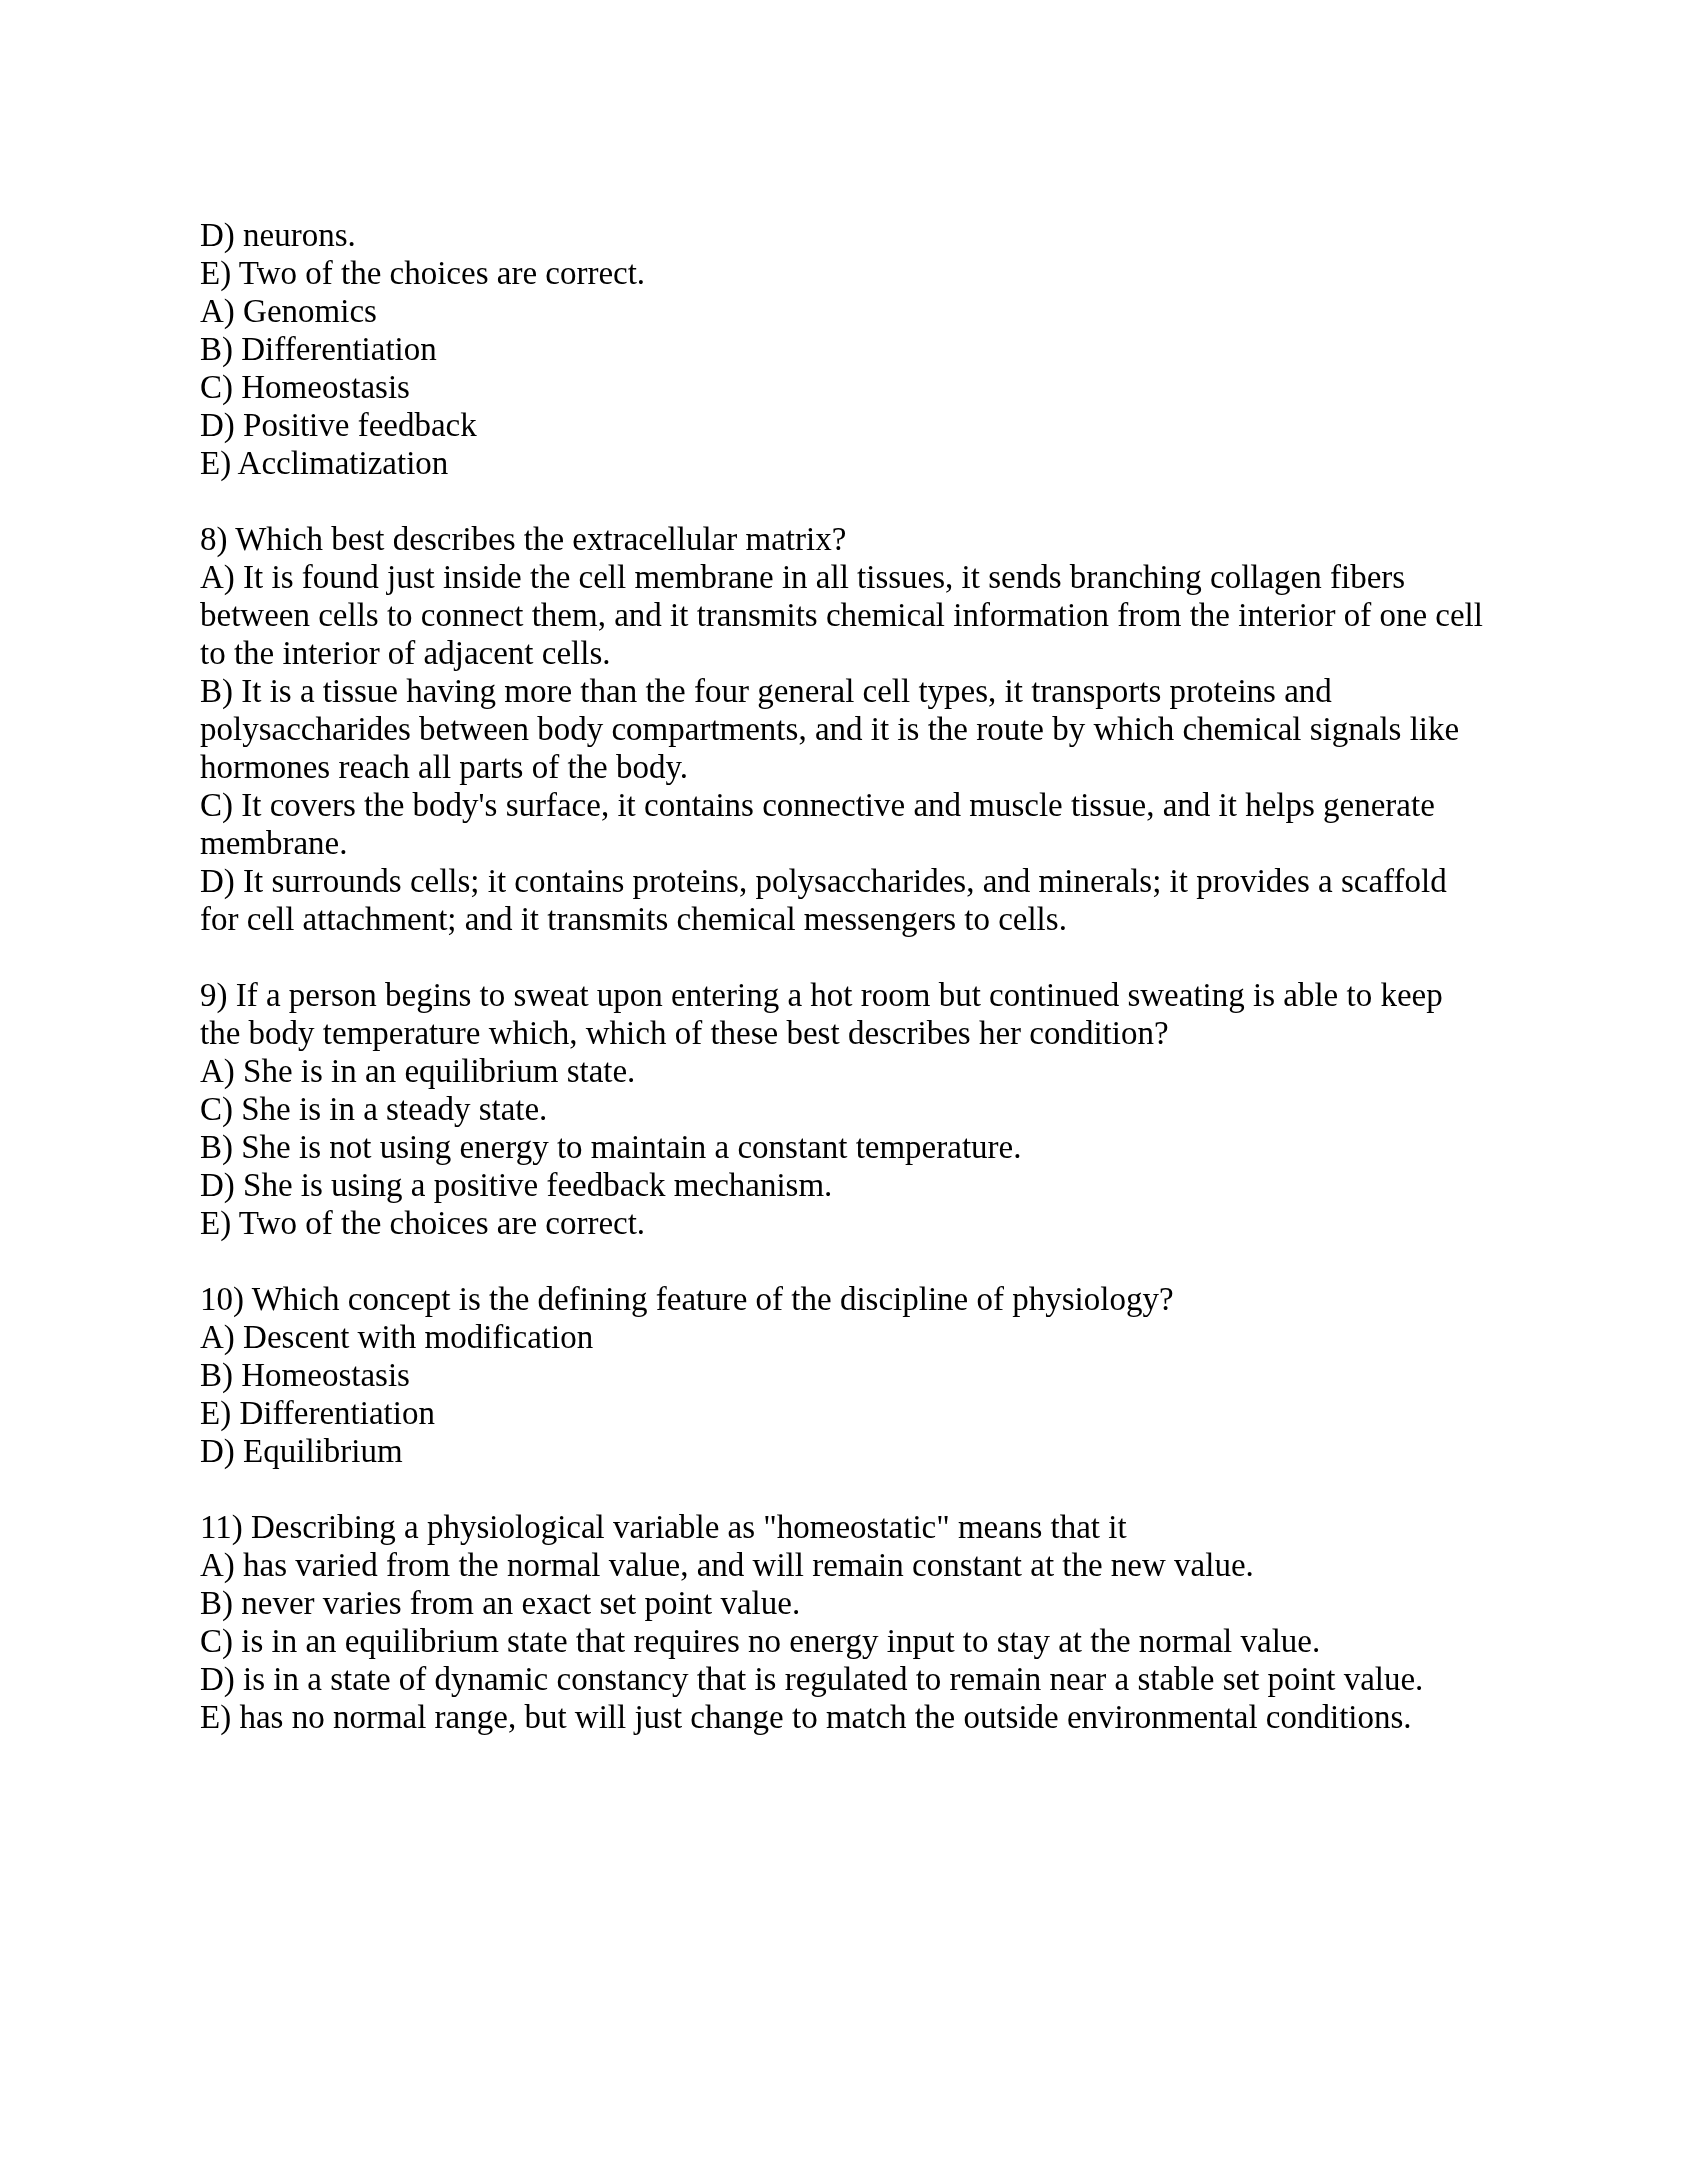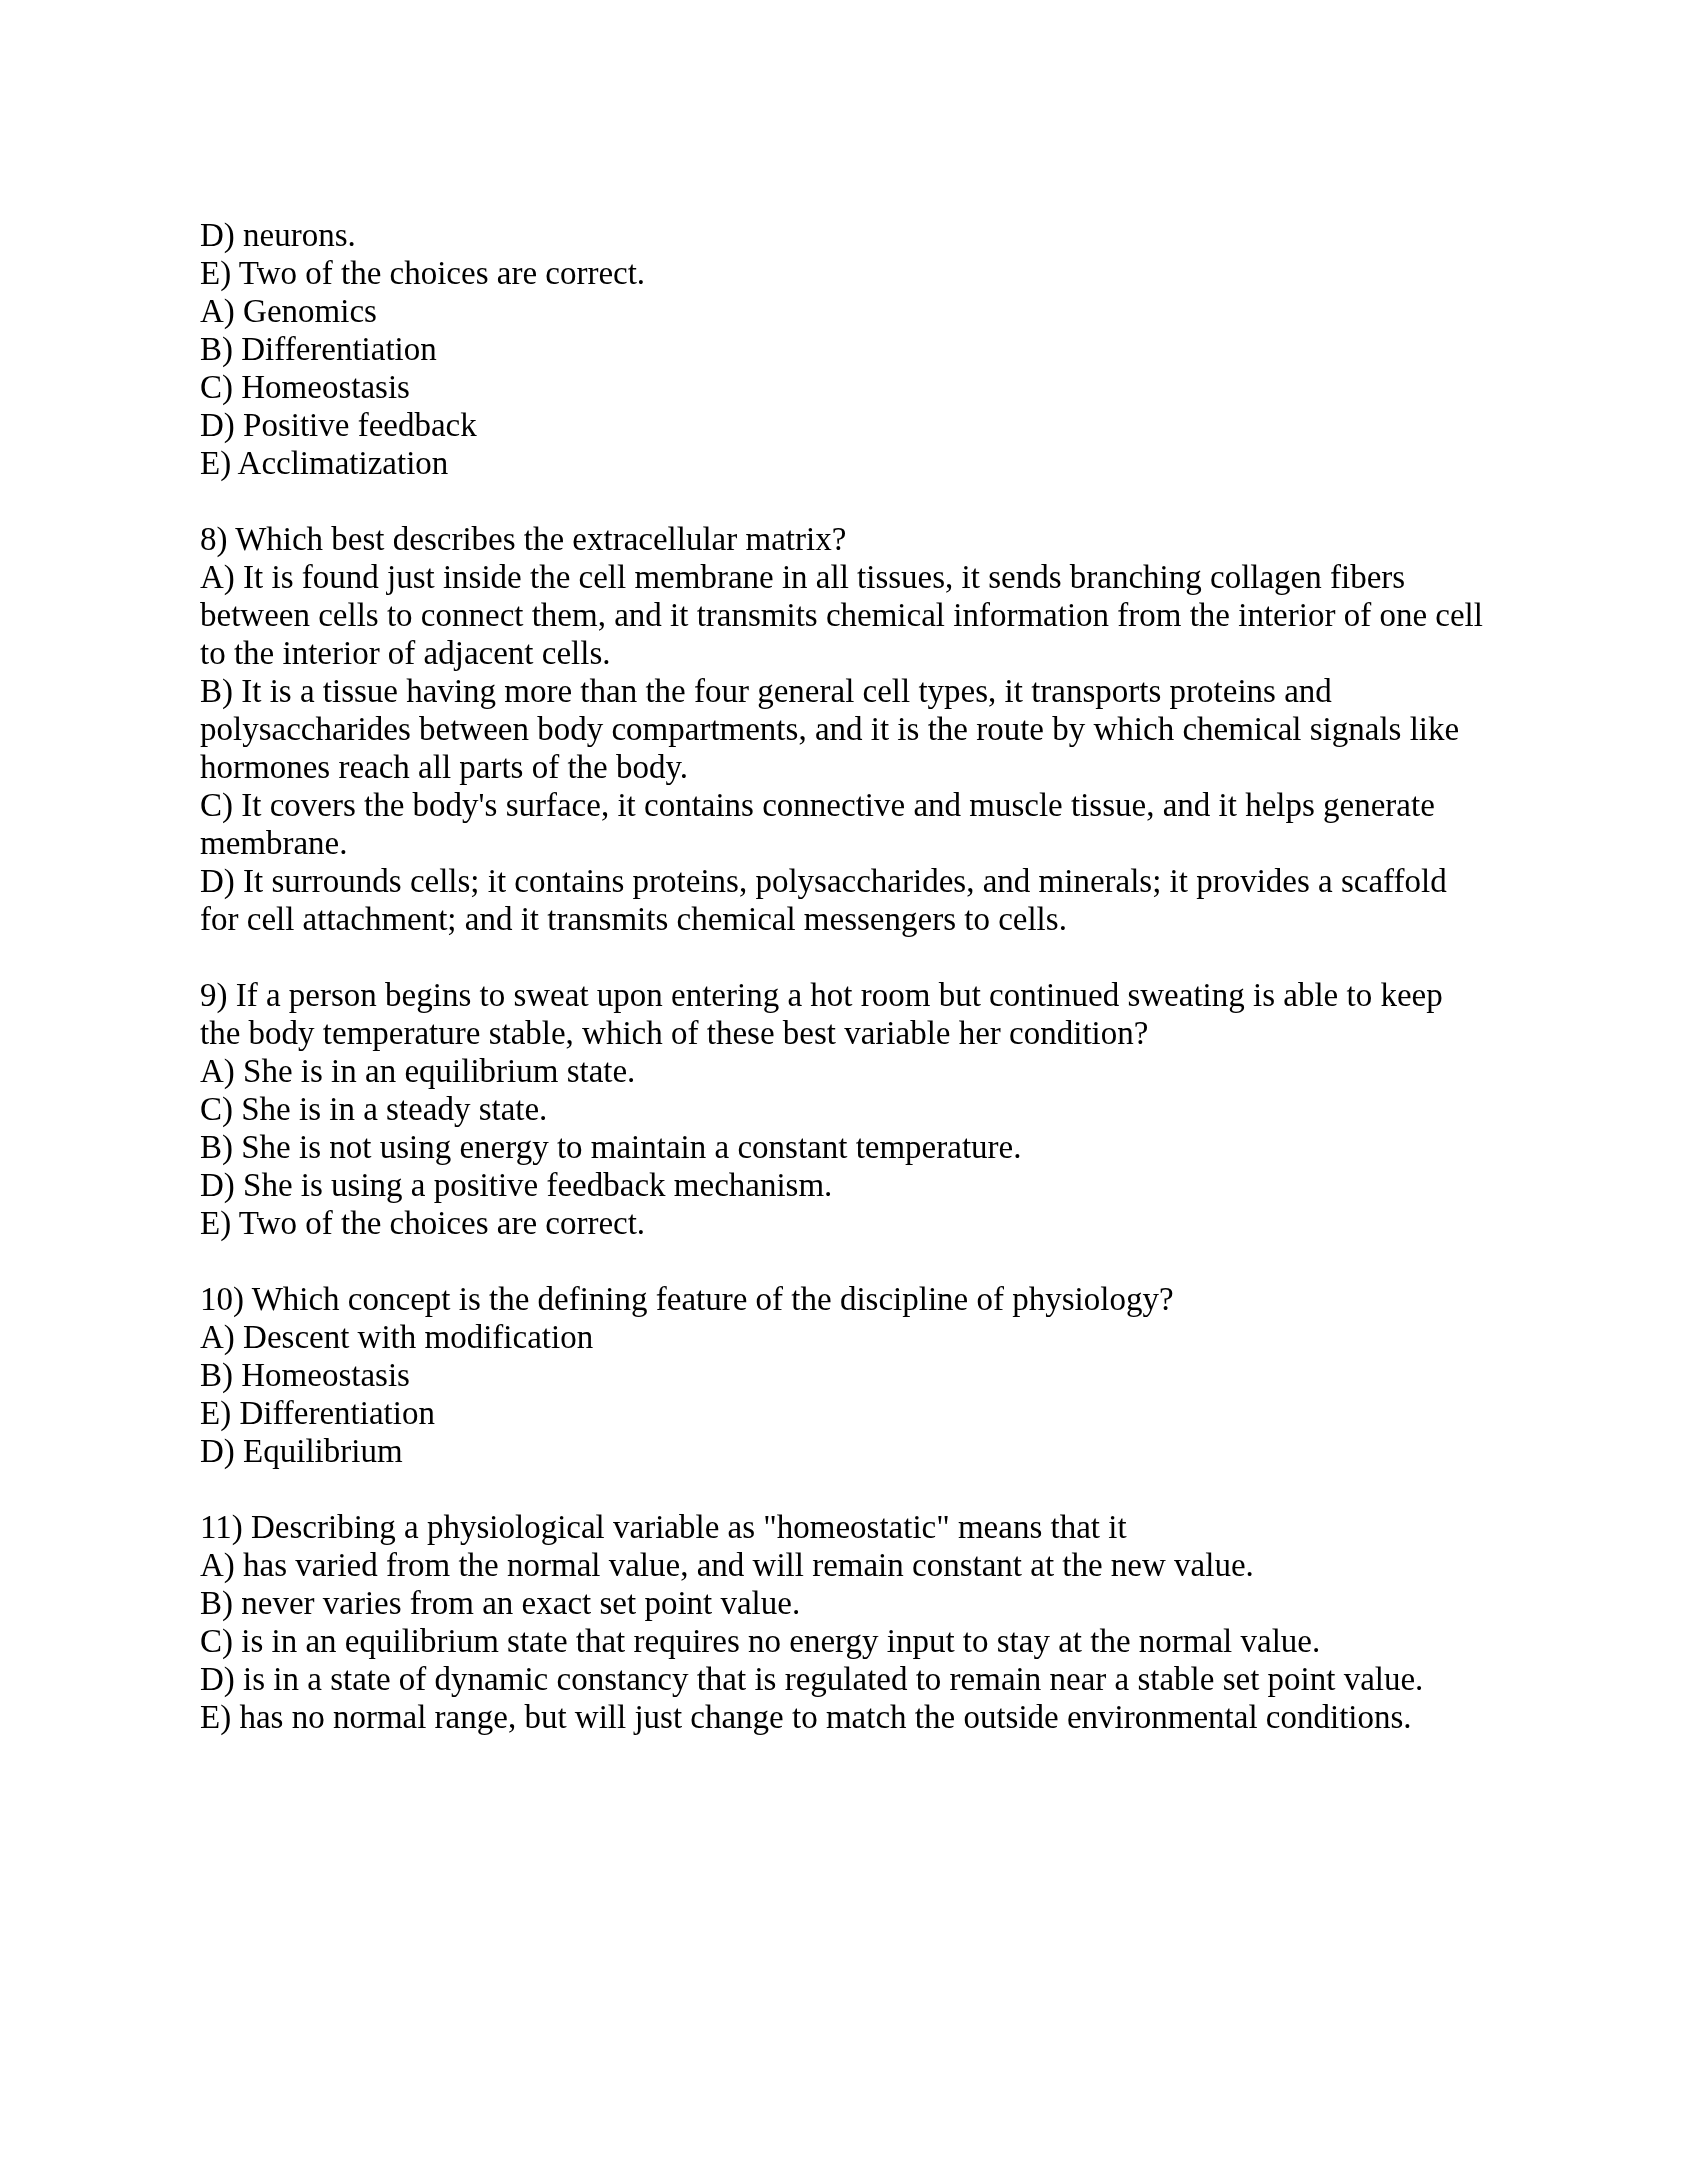--- a/index.html
+++ b/index.html
@@ -77,21 +77,21 @@
       <span class="line">C) It covers the body's surface, it contains connective and muscle tissue, and it helps generate</span>
       <span class="line">membrane.</span>
       <span class="line">D) It surrounds cells; it contains proteins, polysaccharides, and minerals; it provides a scaffold</span>
       <span class="line">for cell attachment; and it transmits chemical messengers to cells.</span>
     </div>
 
     <div class="blank"></div>
 
     <div class="question">
       <span class="line">9) If a person begins to sweat upon entering a hot room but continued sweating is able to keep</span>
-      <span class="line">the body temperature stable, which of these best variable her condition?</span>
+      <span class="line">the body temperature which, which of these best describes her condition?</span>
       <span class="line">A) She is in an equilibrium state.</span>
       <span class="line">C) She is in a steady state.</span>
       <span class="line">B) She is not using energy to maintain a constant temperature.</span>
       <span class="line">D) She is using a positive feedback mechanism.</span>
       <span class="line">E) Two of the choices are correct.</span>
     </div>
 
     <div class="blank"></div>
 
     <div class="question">

